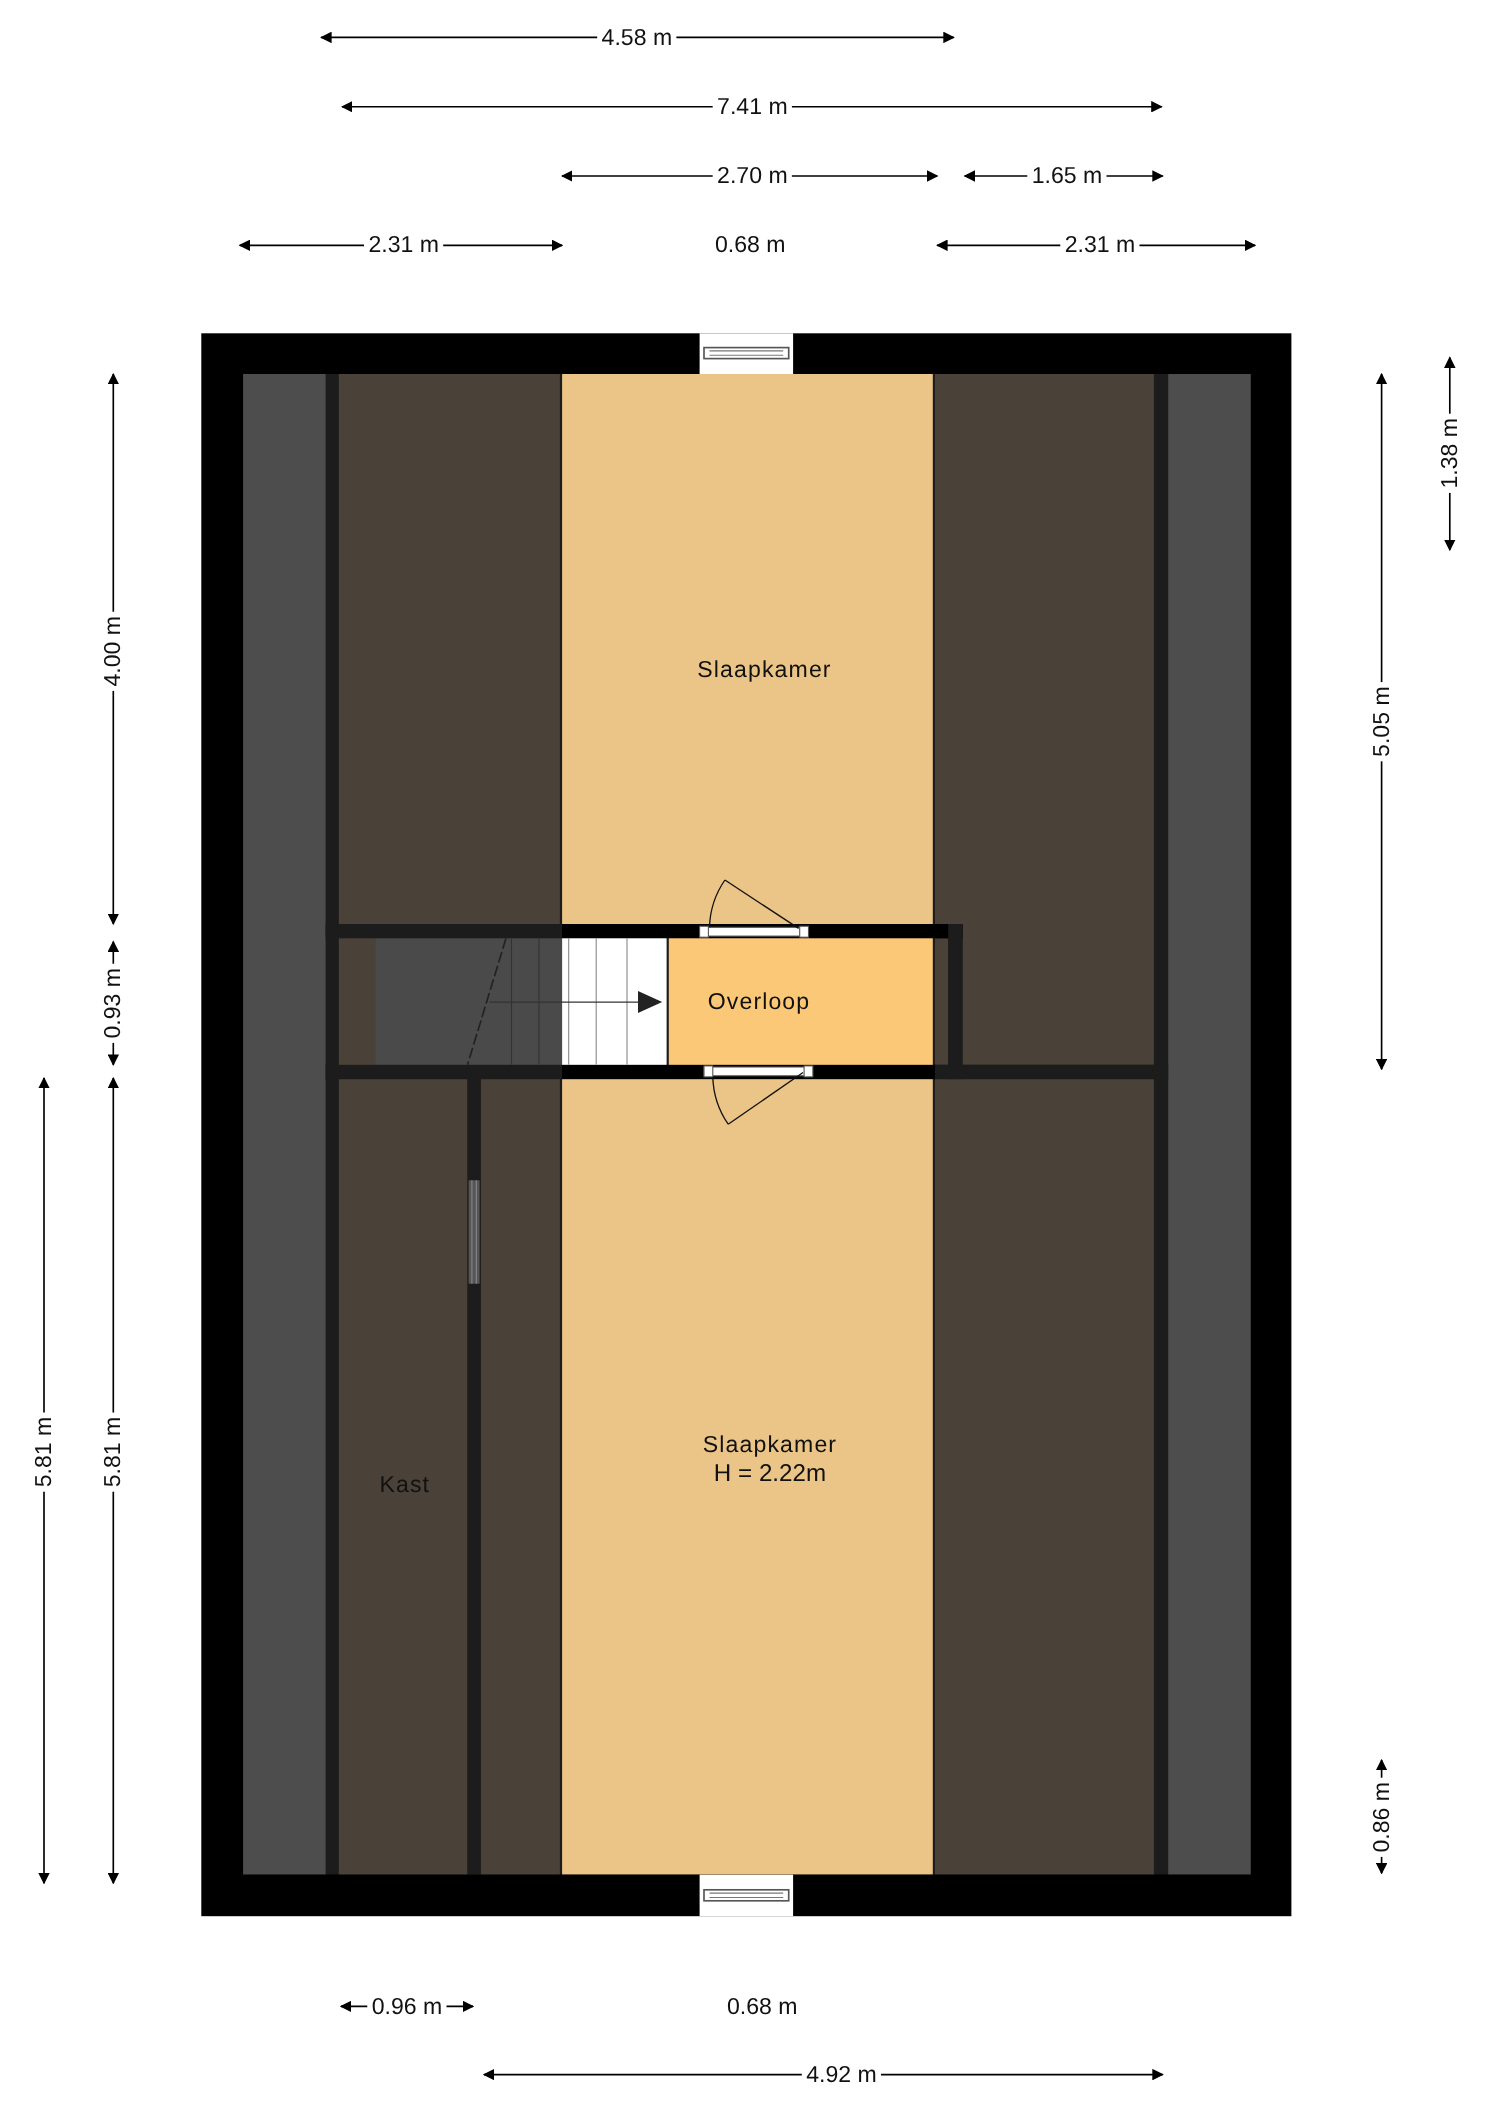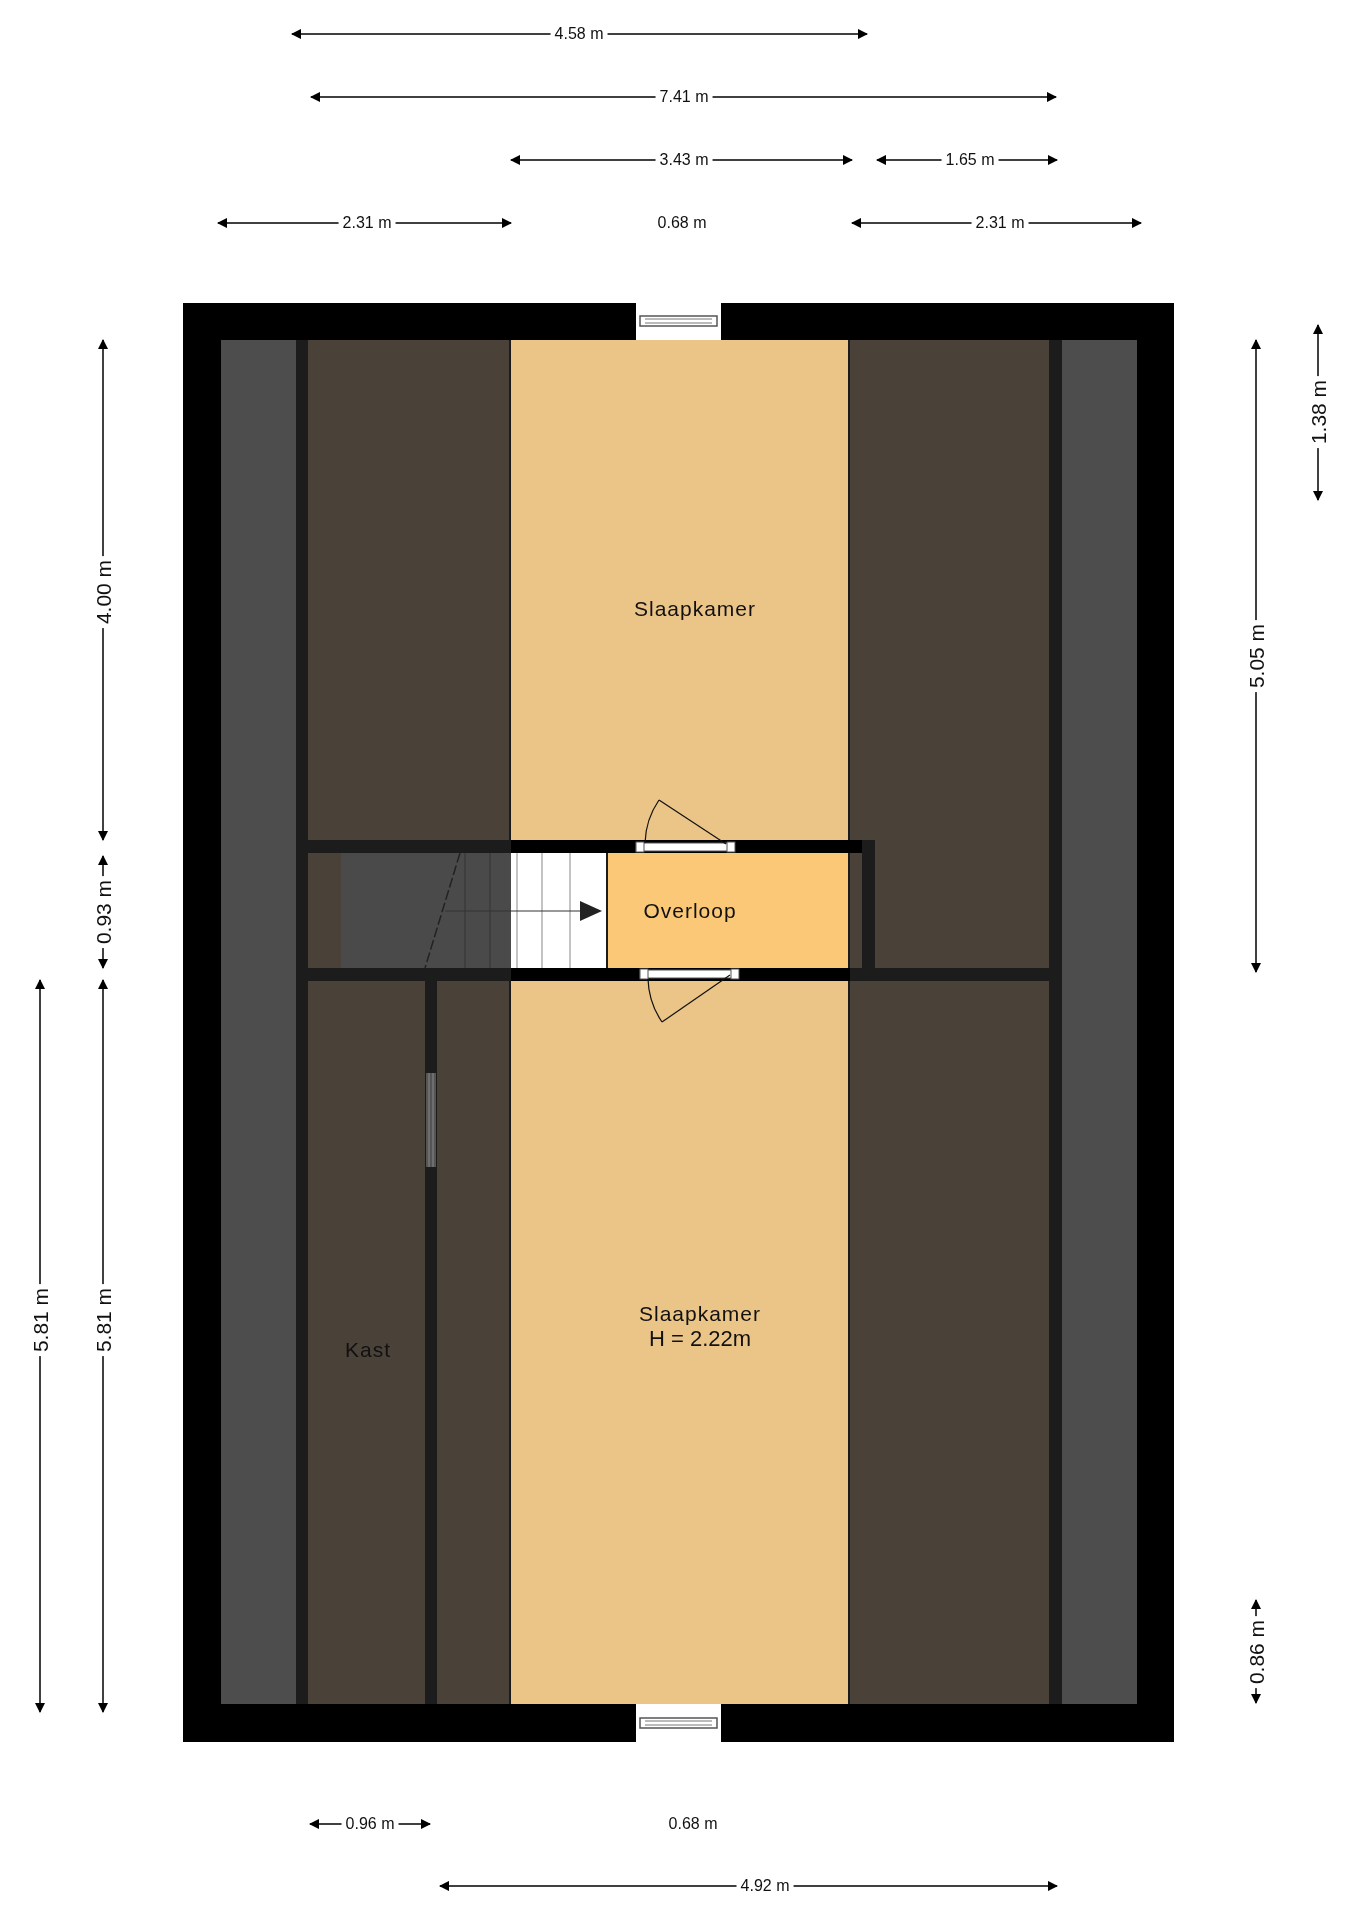--- a/index.html
+++ b/index.html
@@ -1,19 +1,19 @@
 <!DOCTYPE html>
 <html><head>
 <meta charset="utf-8">
 <style>
   html, body { margin: 0; padding: 0; background: #ffffff; }
   body { width: 1358px; height: 1920px; position: relative; overflow: hidden; font-family: "Liberation Sans", sans-serif; }
   #plan { position: absolute; left: 0; top: 0; width: 1358px; height: 1920px; }
   .lbl { position: absolute; font-family: "Liberation Sans", sans-serif; color: #111; white-space: nowrap; }
-  .dim { font-size: 16px; background: #fff; padding: 0 4px; transform: translate(-50%, -50%); line-height: 1; }
+  .dim { font-size: 21px; background: #fff; padding: 0 4px; transform: translate(-50%, -50%); line-height: 1; }
   .dim.nobg { background: transparent; }
   .vdim { font-size: 21px; background: #fff; padding: 0 4px; line-height: 1; transform: translate(-50%, -50%) rotate(-90deg); }
   .room { font-size: 21px; letter-spacing: 1px; transform: translate(-50%, -50%); text-align: center; line-height: 1.2; }
   .room .sub { font-size: 22px; letter-spacing: 0; display: block; }
 </style>
 </head>
 <body>
 
 <svg id="plan" viewBox="0 0 1358 1920" xmlns="http://www.w3.org/2000/svg">
   <defs>
@@ -123,21 +123,21 @@
 <div class="lbl room" style="left:700px; top:1327px;">
   <span>Slaapkamer</span>
   <span class="sub">H = 2.22m</span>
 </div>
 <div class="lbl room" style="left:368px; top:1350px;text-align:right;">
   <span>Kast</span>
 </div>
 
 <div class="lbl dim" style="left:579px; top:34px;">4.58 m</div>
 <div class="lbl dim" style="left:684px; top:97px;">7.41 m</div>
-<div class="lbl dim" style="left:684px; top:160px;">3.43 m</div>
+<div class="lbl dim" style="left:684px; top:160px;">2.70 m</div>
 <div class="lbl dim" style="left:970px; top:160px;">1.65 m</div>
 <div class="lbl dim" style="left:367px; top:223px;">2.31 m</div>
 <div class="lbl dim nobg" style="left:682px; top:223px;">0.68 m</div>
 <div class="lbl dim" style="left:1000px; top:223px;">2.31 m</div>
 
 <div class="lbl vdim" style="left:103px; top:592px;">4.00 m</div>
 <div class="lbl vdim" style="left:103px; top:912px;">0.93 m</div>
 <div class="lbl vdim" style="left:40px; top:1320px;">5.81 m</div>
 <div class="lbl vdim" style="left:103px; top:1320px;">5.81 m</div>
 

